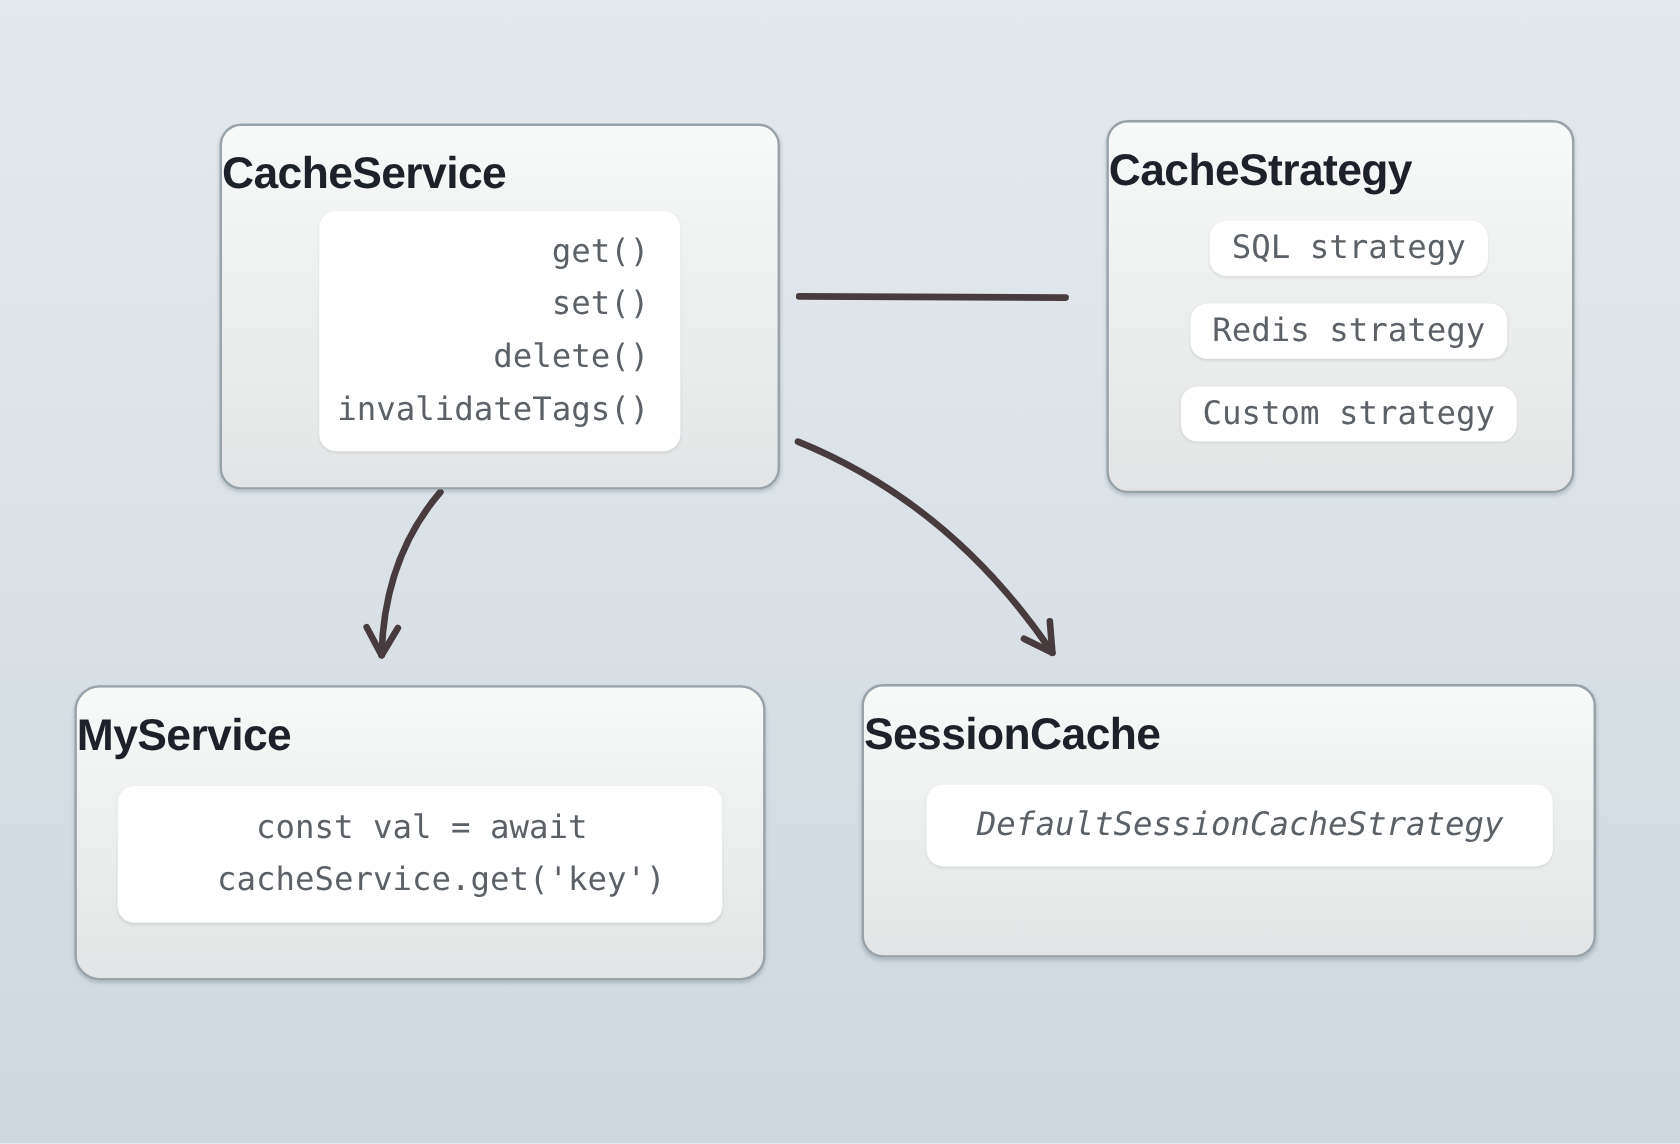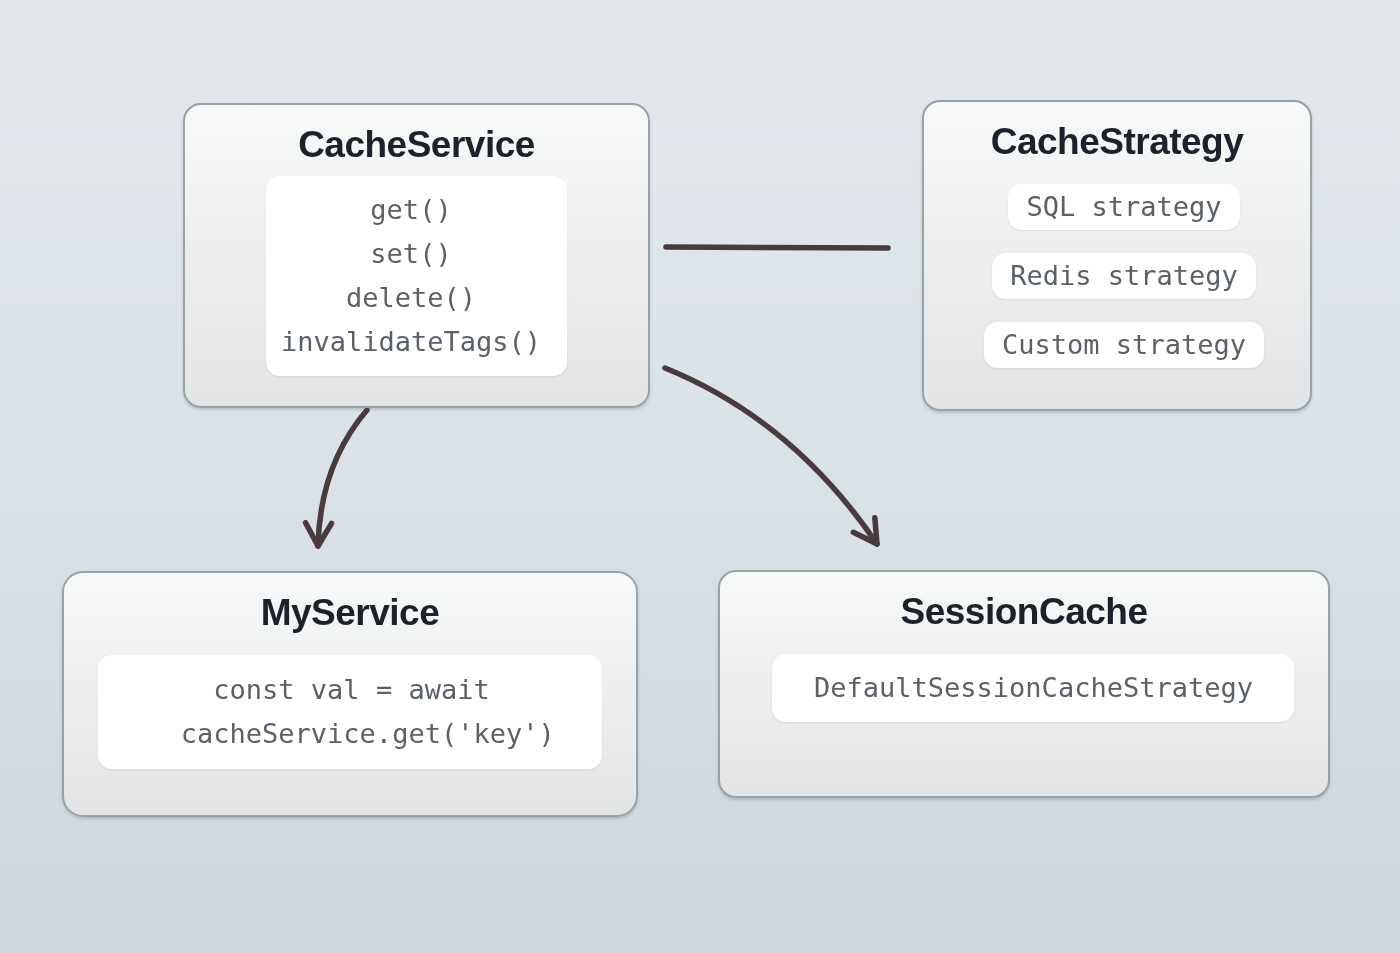--- a/index.html
+++ b/index.html
@@ -25,21 +25,20 @@
   .node {
     position: absolute;
     box-sizing: border-box;
     border: 2.5px solid #98a2a9;
     border-radius: 18px;
     background: linear-gradient(180deg, #f8f9f9 0%, #eef0f0 45%, #e2e4e5 100%);
     box-shadow: 0 2px 3px rgba(60, 72, 82, 0.22);
   }
   .node-title {
     margin-top: 18px;
-    text-align: center;
     font-weight: 700;
     font-size: 37px;
     line-height: 44px;
     letter-spacing: -0.5px;
     color: #1d212a;
   }
   .code-panel {
     background: #ffffff;
     border-radius: 14px;
     box-shadow: 0 1px 2px rgba(60, 72, 82, 0.10);
@@ -50,21 +49,21 @@
     text-align: center;
   }
   .code-line {
     white-space: pre;
   }
   
   .methods-panel {
     width: fit-content;
     margin: 9px auto 0 auto;
     padding: 12px 26px 12px 15px;
-    text-align: center;
+    text-align: right;
   }
   
   .pill-column {
     display: flex;
     flex-direction: column;
     align-items: center;
     gap: 23px;
     margin-top: 20px;
   }
   .pill {
@@ -80,20 +79,21 @@
     margin-left: 14px;
   }
   
   .wide-panel {
     margin: 20px 34px 0 34px;
     padding: 13px 10px 13px 13px;
   }
   .single-panel {
     margin: 20px 34px 0 52px;
     padding: 12px 10px 12px 11px;
+    font-style: italic;
   }
   
   #node-cache-service  { left: 183px; top: 103px; width: 467px; height: 305px; }
   #node-cache-strategy { left: 922px; top: 100px; width: 390px; height: 311px; }
   #node-my-service     { left:  62px; top: 571px; width: 576px; height: 246px; border-radius: 21px; }
   #node-session-cache  { left: 718px; top: 570px; width: 612px; height: 228px; }
 </style>
 </head>
 <body>
 

